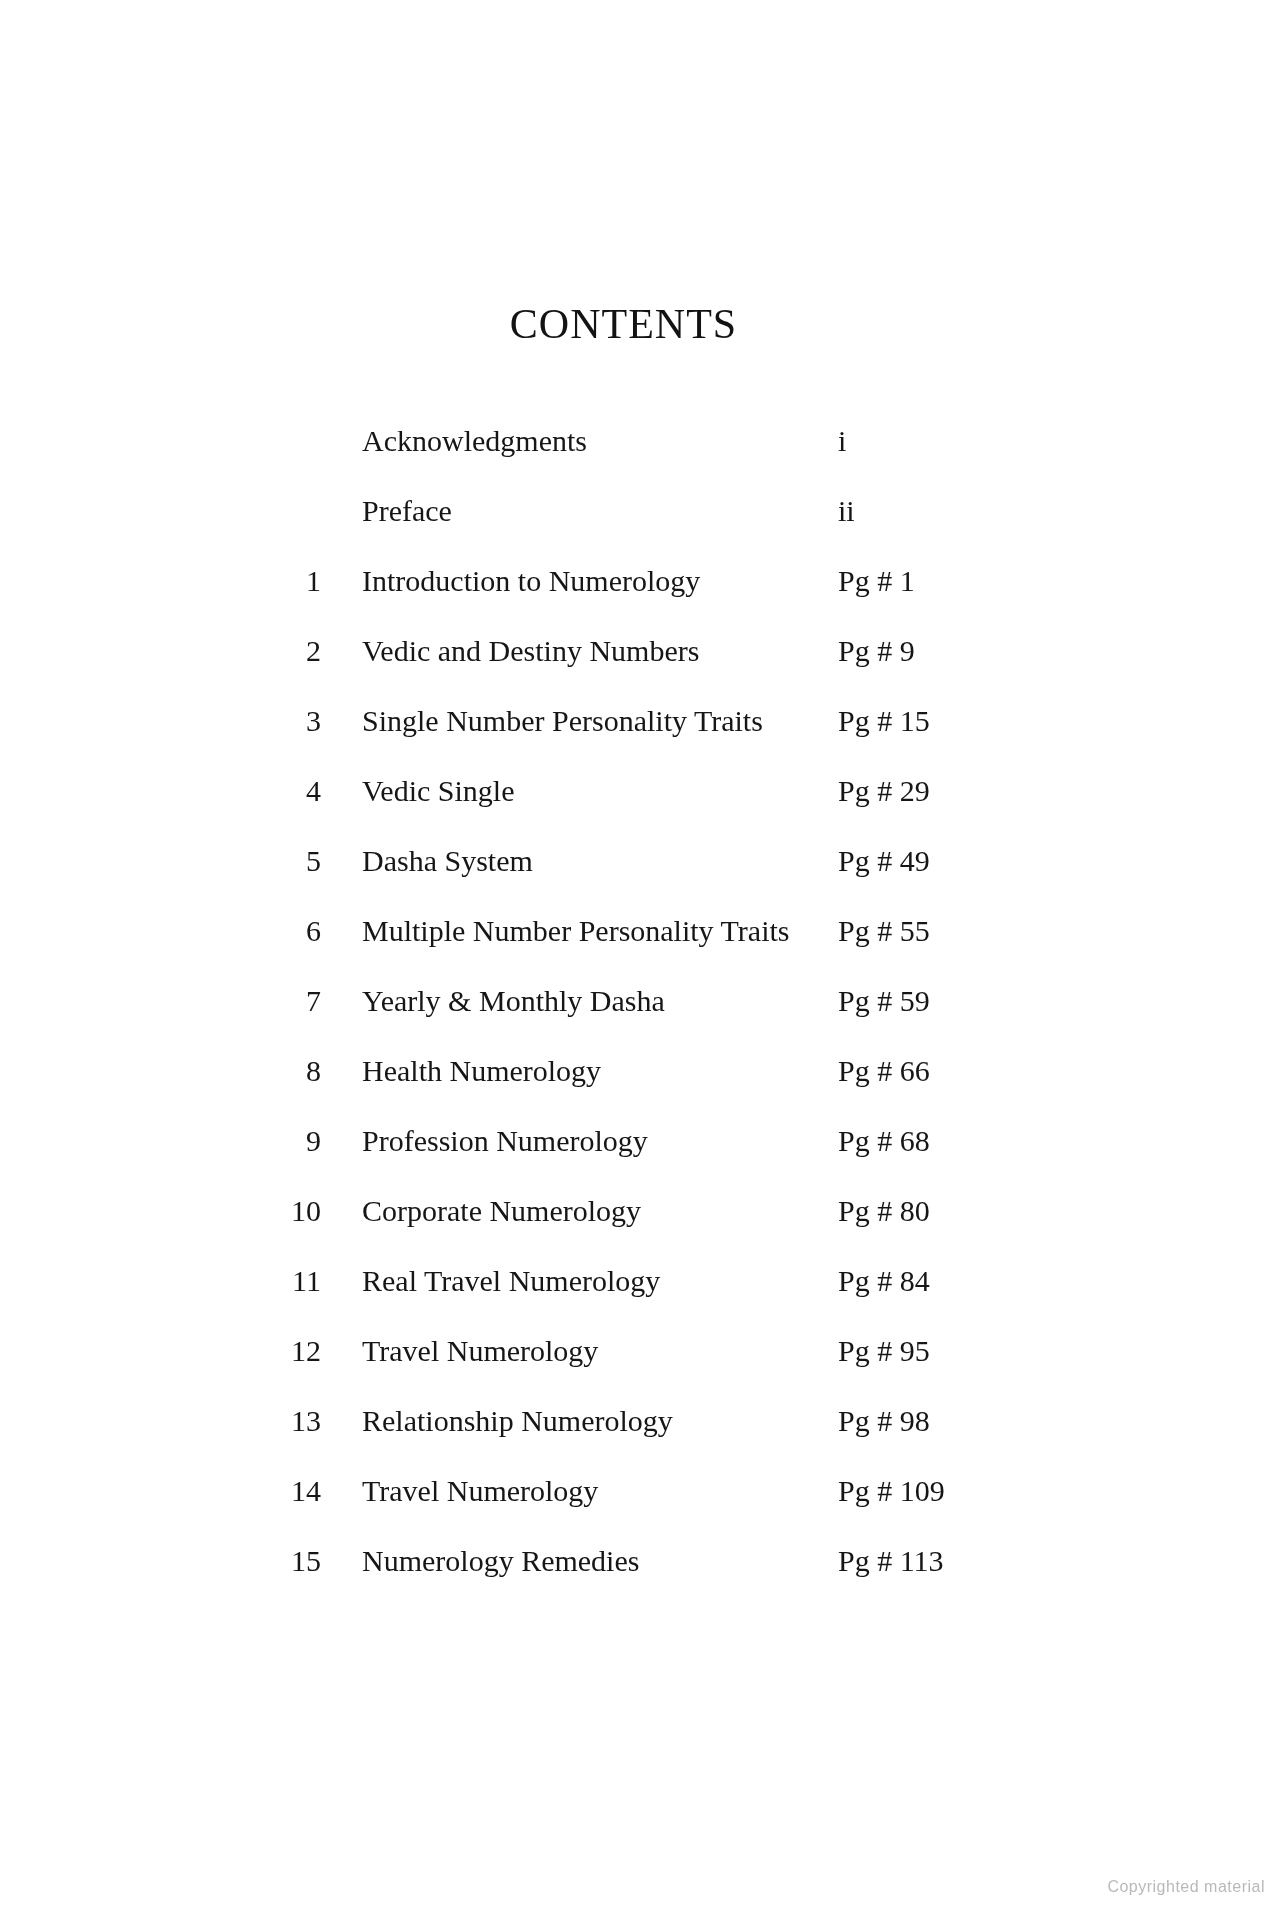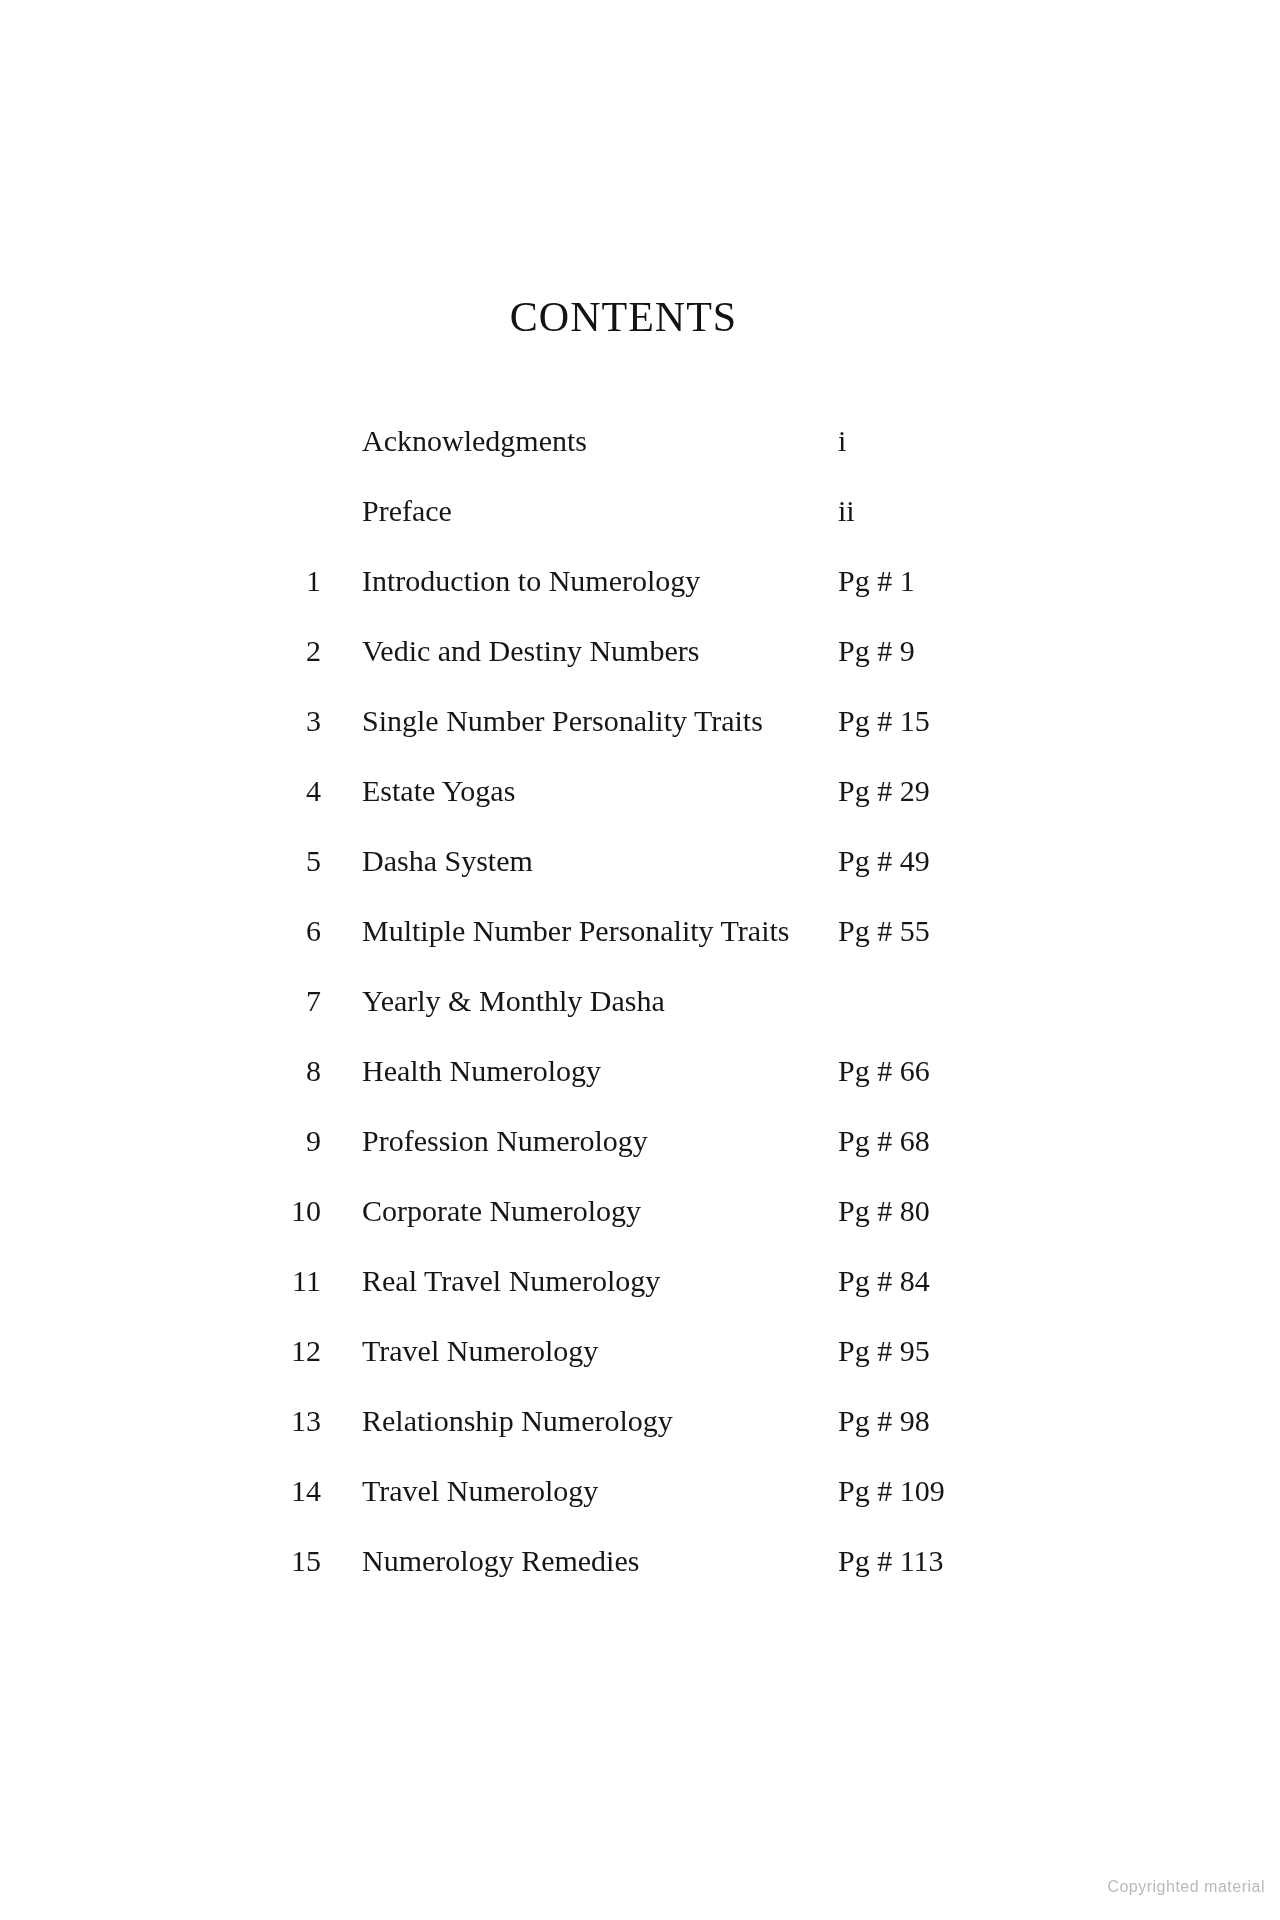--- a/index.html
+++ b/index.html
@@ -15,21 +15,21 @@
     font-family: "Liberation Serif", serif;
     color: #161616;
   }
   .page {
     position: absolute;
     inset: 0;
     background: #ffffff;
   }
   .toc-title {
     position: absolute;
-    top: 293px;
+    top: 300px;
     left: 0;
     width: 1247px;
     margin: 0;
     text-align: center;
     font-size: 42px;
     font-weight: normal;
     letter-spacing: 1px;
     color: #131313;
   }
   .toc {
@@ -95,36 +95,37 @@
         <span class="entry-title">Vedic and Destiny Numbers</span>
         <span class="entry-page">Pg # 9</span>
       </div>
       <div class="toc-row">
         <span class="num">3</span>
         <span class="entry-title">Single Number Personality Traits</span>
         <span class="entry-page">Pg # 15</span>
       </div>
       <div class="toc-row">
         <span class="num">4</span>
-        <span class="entry-title">Estate Yogas</span>
+        <span class="entry-title">Vedic Single</span>
         <span class="entry-page">Pg # 29</span>
       </div>
       <div class="toc-row">
         <span class="num">5</span>
         <span class="entry-title">Dasha System</span>
         <span class="entry-page">Pg # 49</span>
       </div>
       <div class="toc-row">
         <span class="num">6</span>
         <span class="entry-title">Multiple Number Personality Traits</span>
         <span class="entry-page">Pg # 55</span>
       </div>
       <div class="toc-row">
         <span class="num">7</span>
         <span class="entry-title">Yearly &amp; Monthly Dasha</span>
+        <span class="entry-page">Pg # 59</span>
       </div>
       <div class="toc-row">
         <span class="num">8</span>
         <span class="entry-title">Health Numerology</span>
         <span class="entry-page">Pg # 66</span>
       </div>
       <div class="toc-row">
         <span class="num">9</span>
         <span class="entry-title">Profession Numerology</span>
         <span class="entry-page">Pg # 68</span>

